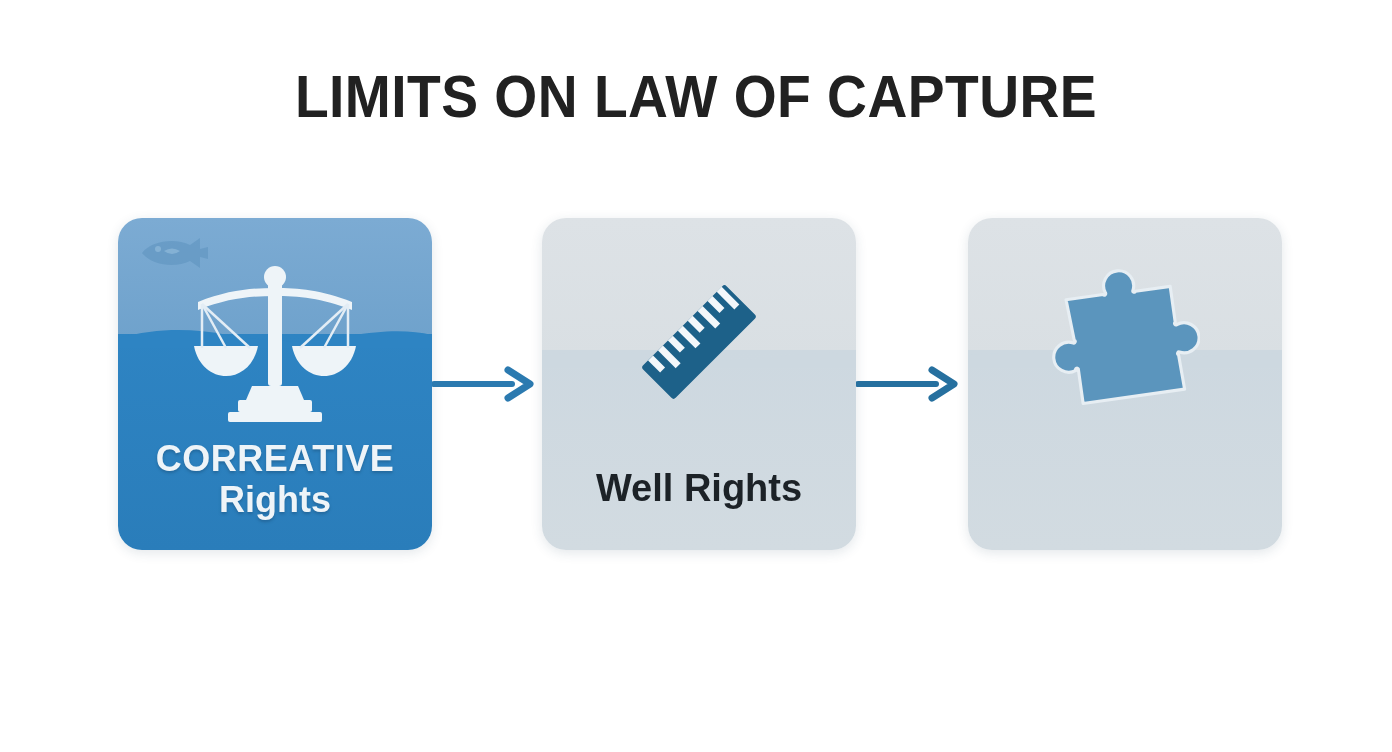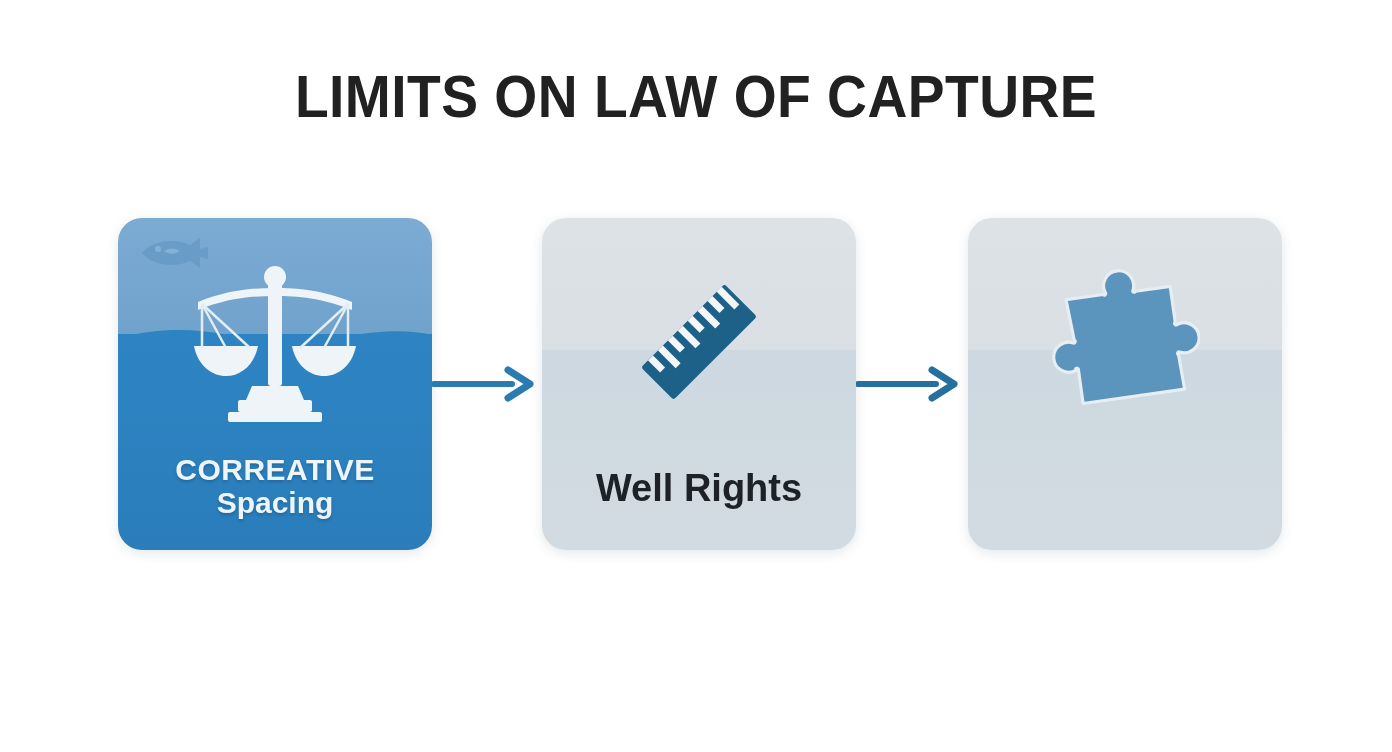--- a/index.html
+++ b/index.html
@@ -125,21 +125,21 @@
     bottom: 28px;
     width: 100%;
     text-align: center;
     line-height: 1.12;
     padding: 0 10px;
     box-sizing: border-box;
   }
   .c1 .card-label {
     color: #eef4f8;
     font-weight: bold;
-    font-size: 30px;
+    font-size: 36px;
     text-shadow: 0 2px 3px rgba(20,60,95,0.35);
     bottom: 30px;
   }
   .c1 .label-line1 { display: block; letter-spacing: 0.5px; }
   .c1 .label-line2 { display: block; }
   .c2 .card-label, .c3 .card-label {
     color: #1c2227;
     font-weight: bold;
     font-size: 38px;
     bottom: 40px;
@@ -202,21 +202,21 @@
             <line x1="22" y1="42" x2="70" y2="86"></line>
             <line x1="168" y1="42" x2="144" y2="86"></line>
             <line x1="168" y1="42" x2="168" y2="86"></line>
             <line x1="168" y1="42" x2="120" y2="86"></line>
           </g>
         </svg>
       </div>
 
       <div class="card-label">
         <span class="label-line1">CORREATIVE</span>
-        <span class="label-line2">Spacing</span>
+        <span class="label-line2">Rights</span>
       </div>
     </div>
   </div>
 
   <svg class="arrow a1" viewBox="0 0 108 40">
     <line x1="2" y1="20" x2="80" y2="20" stroke="#2b7ab0" stroke-width="6" stroke-linecap="round"></line>
     <polyline points="76,6 98,20 76,34" fill="none" stroke="#2b7ab0" stroke-width="7" stroke-linecap="round" stroke-linejoin="round"></polyline>
   </svg>
 
   <div class="card c2">

